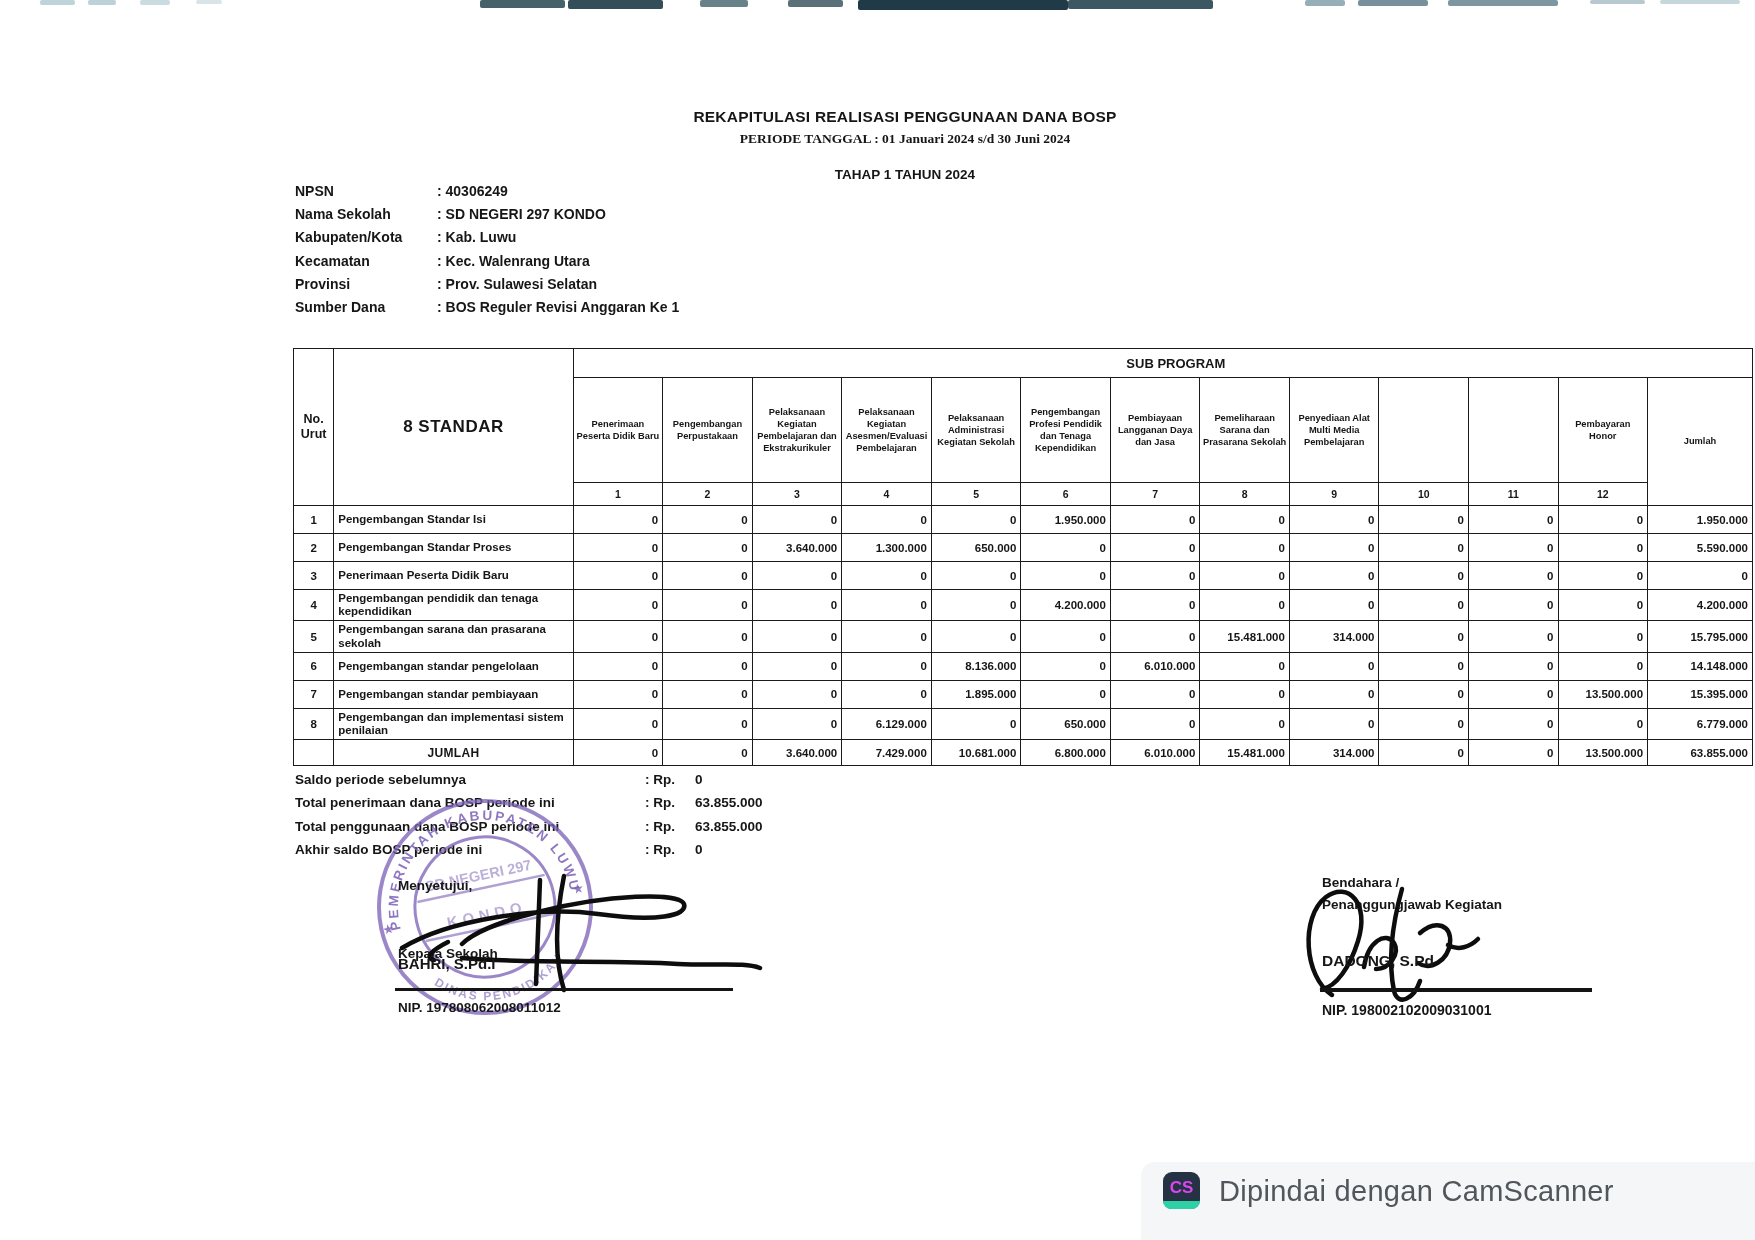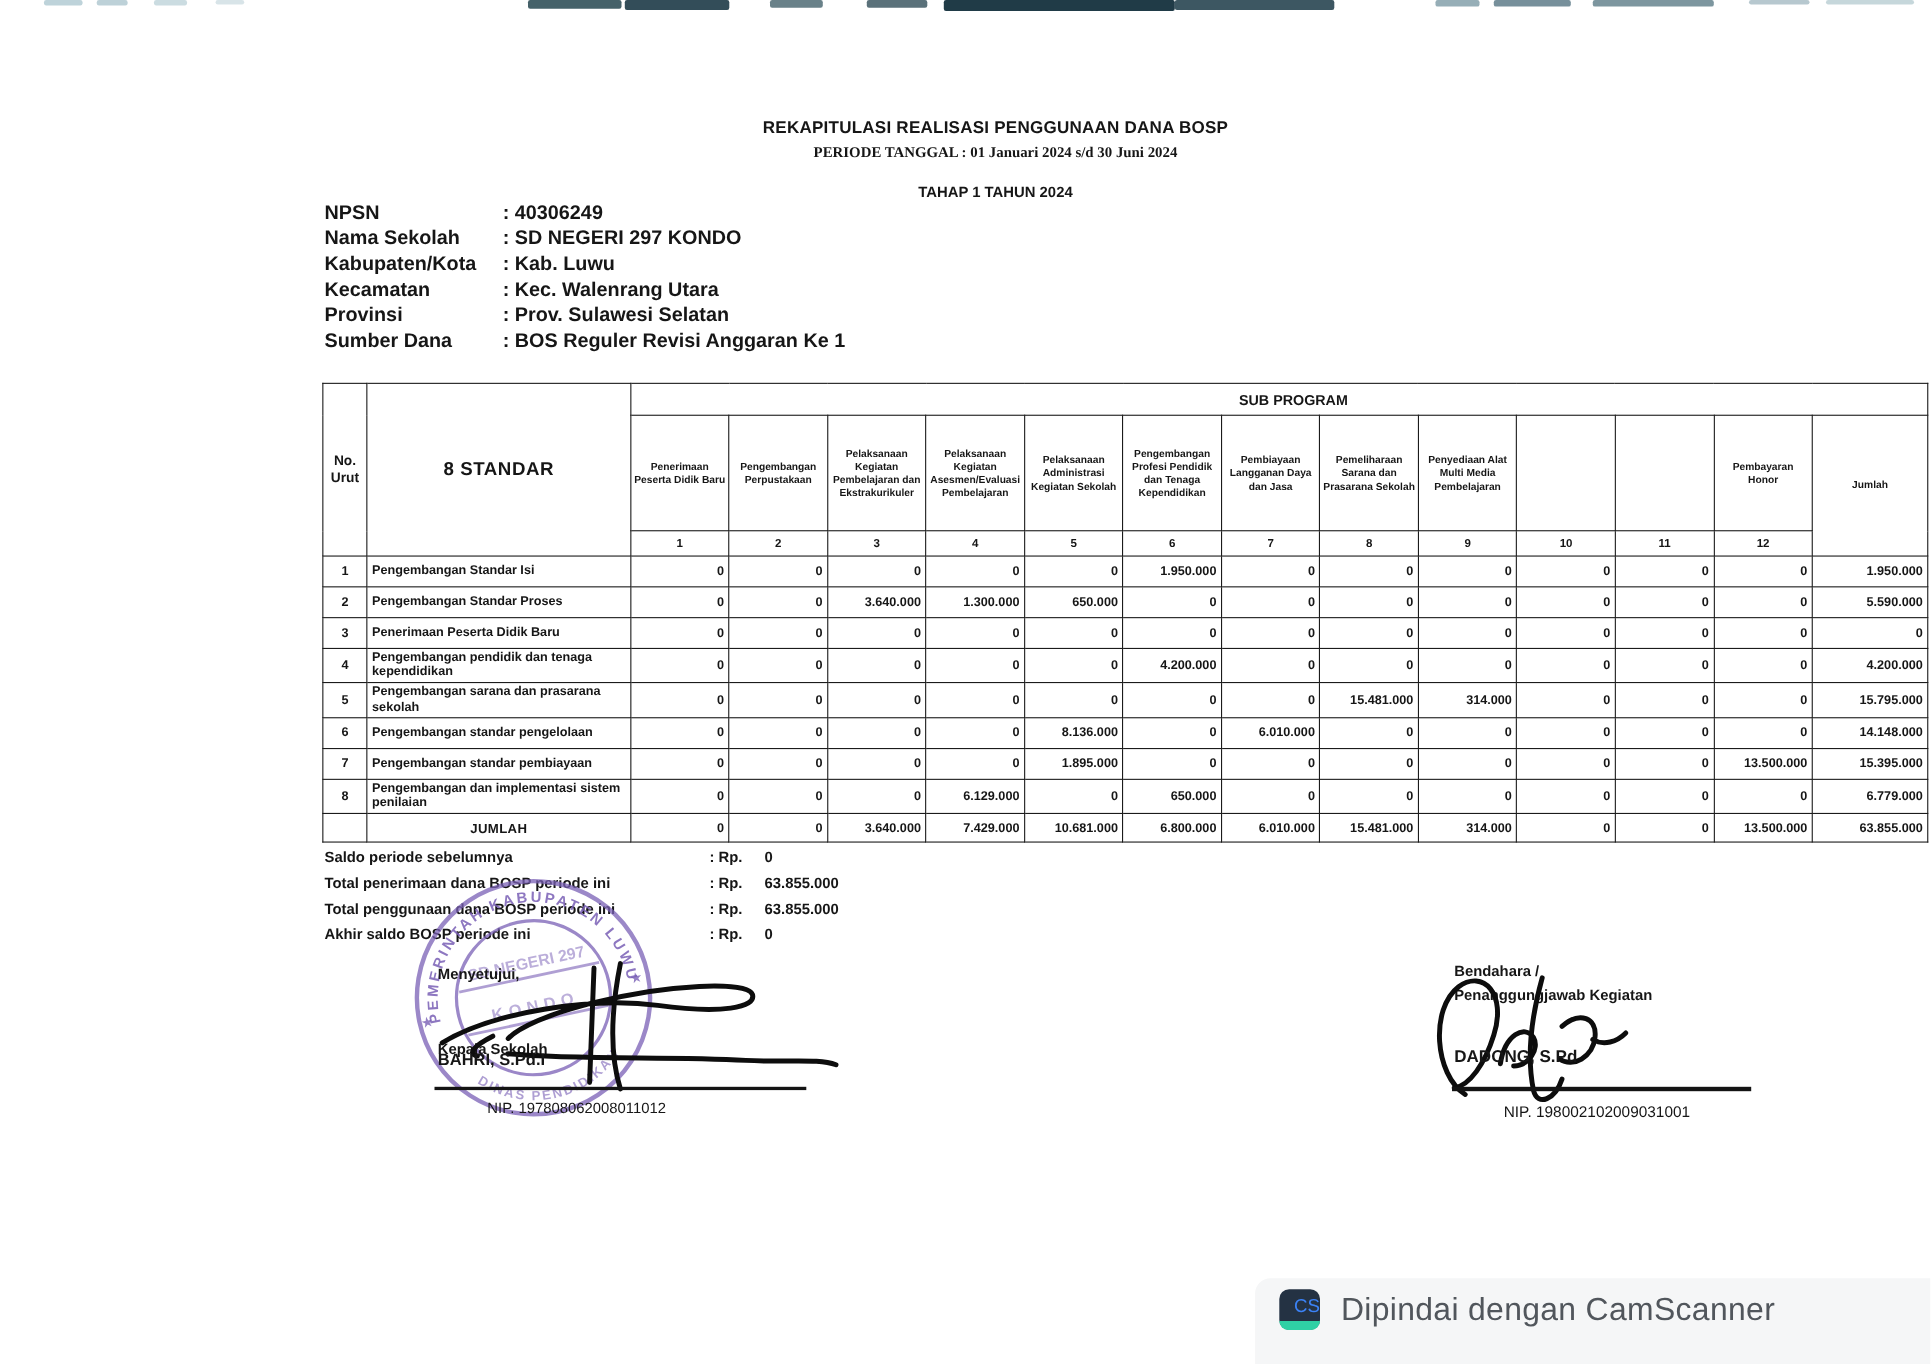--- a/index.html
+++ b/index.html
@@ -14,21 +14,21 @@
   .artifacts span{position:absolute;top:0;border-radius:2px;display:block;}
 
   
   .title{position:absolute;left:555px;top:108px;width:700px;text-align:center;}
   .title .l1{font-size:15.5px;font-weight:700;letter-spacing:.2px;}
   .title .l2{font-size:13.5px;font-weight:700;margin-top:5px;font-family:Liberation Serif, serif;}
   .title .l3{font-size:13.5px;font-weight:700;margin-top:20px;}
 
   
   .meta{position:absolute;left:295px;top:183px;}
-  .meta-row{display:flex;height:23.2px;font-size:18px;font-weight:600;gap:20px;}
+  .meta-row{display:flex;height:23.2px;font-size:14px;font-weight:600;}
   .meta-label{width:142px;}
 
   
   .doc-table{
     position:absolute;left:293px;top:348px;width:1460px;
     border-collapse:collapse;table-layout:fixed;
   }
   .doc-table th,.doc-table td{border:1.8px solid #1b1b1b;overflow:hidden;vertical-align:middle;}
   .th-subprog{height:26px;font-size:13px;font-weight:700;text-align:center;padding-left:27px;}
   .hr-labels th{height:104px;font-size:9.3px;line-height:1.3;padding:0 2px;text-align:center;font-weight:700;}
@@ -45,31 +45,31 @@
   
   .summary{position:absolute;left:295px;top:772px;}
   .s-row{display:flex;height:23.4px;font-size:13.5px;font-weight:600;}
   .s-label{width:350px;}
   .s-cur{width:50px;font-weight:700;}
   .s-amt{font-weight:700;}
 
   
   .sig-line{position:absolute;background:#141414;}
   .name{font-size:15px;font-weight:700;}
-  .nip{font-size:13.5px;font-weight:400;margin-left:45px;}
+  .nip{font-size:13.5px;font-weight:700;}
   .role{font-size:13.5px;font-weight:600;}
 
   .stamp{position:absolute;left:350px;top:772px;}
   .sig-svg{position:absolute;}
 
   
   .cam-bar{position:absolute;left:1141px;top:1162px;width:614px;height:78px;
     background:#f5f6f7;border-top-left-radius:14px;}
   .cs-logo{position:absolute;left:22px;top:10px;width:37px;height:37px;background:#243243;
-    border-radius:9px;color:#3b82f6;font-weight:400;font-size:17px;text-align:right;line-height:31px;}
+    border-radius:9px;color:#d946ef;font-weight:700;font-size:17px;text-align:center;line-height:31px;}
   .cs-accent{position:absolute;left:0;bottom:0;width:100%;height:8px;background:#2fd0a5;border-radius:0 0 9px 9px;}
   .cam-text{position:absolute;left:78px;top:13px;font-size:29px;color:#51565c;letter-spacing:.3px;}
 </style>
 </head>
 <body>
 
 <div class="artifacts">
   <span style="left:40px;width:35px;height:5px;background:#7da8b5;opacity:.5"></span>
   <span style="left:88px;width:28px;height:5px;background:#6d9aa8;opacity:.45"></span>
   <span style="left:140px;width:30px;height:5px;background:#7da8b5;opacity:.4"></span>

